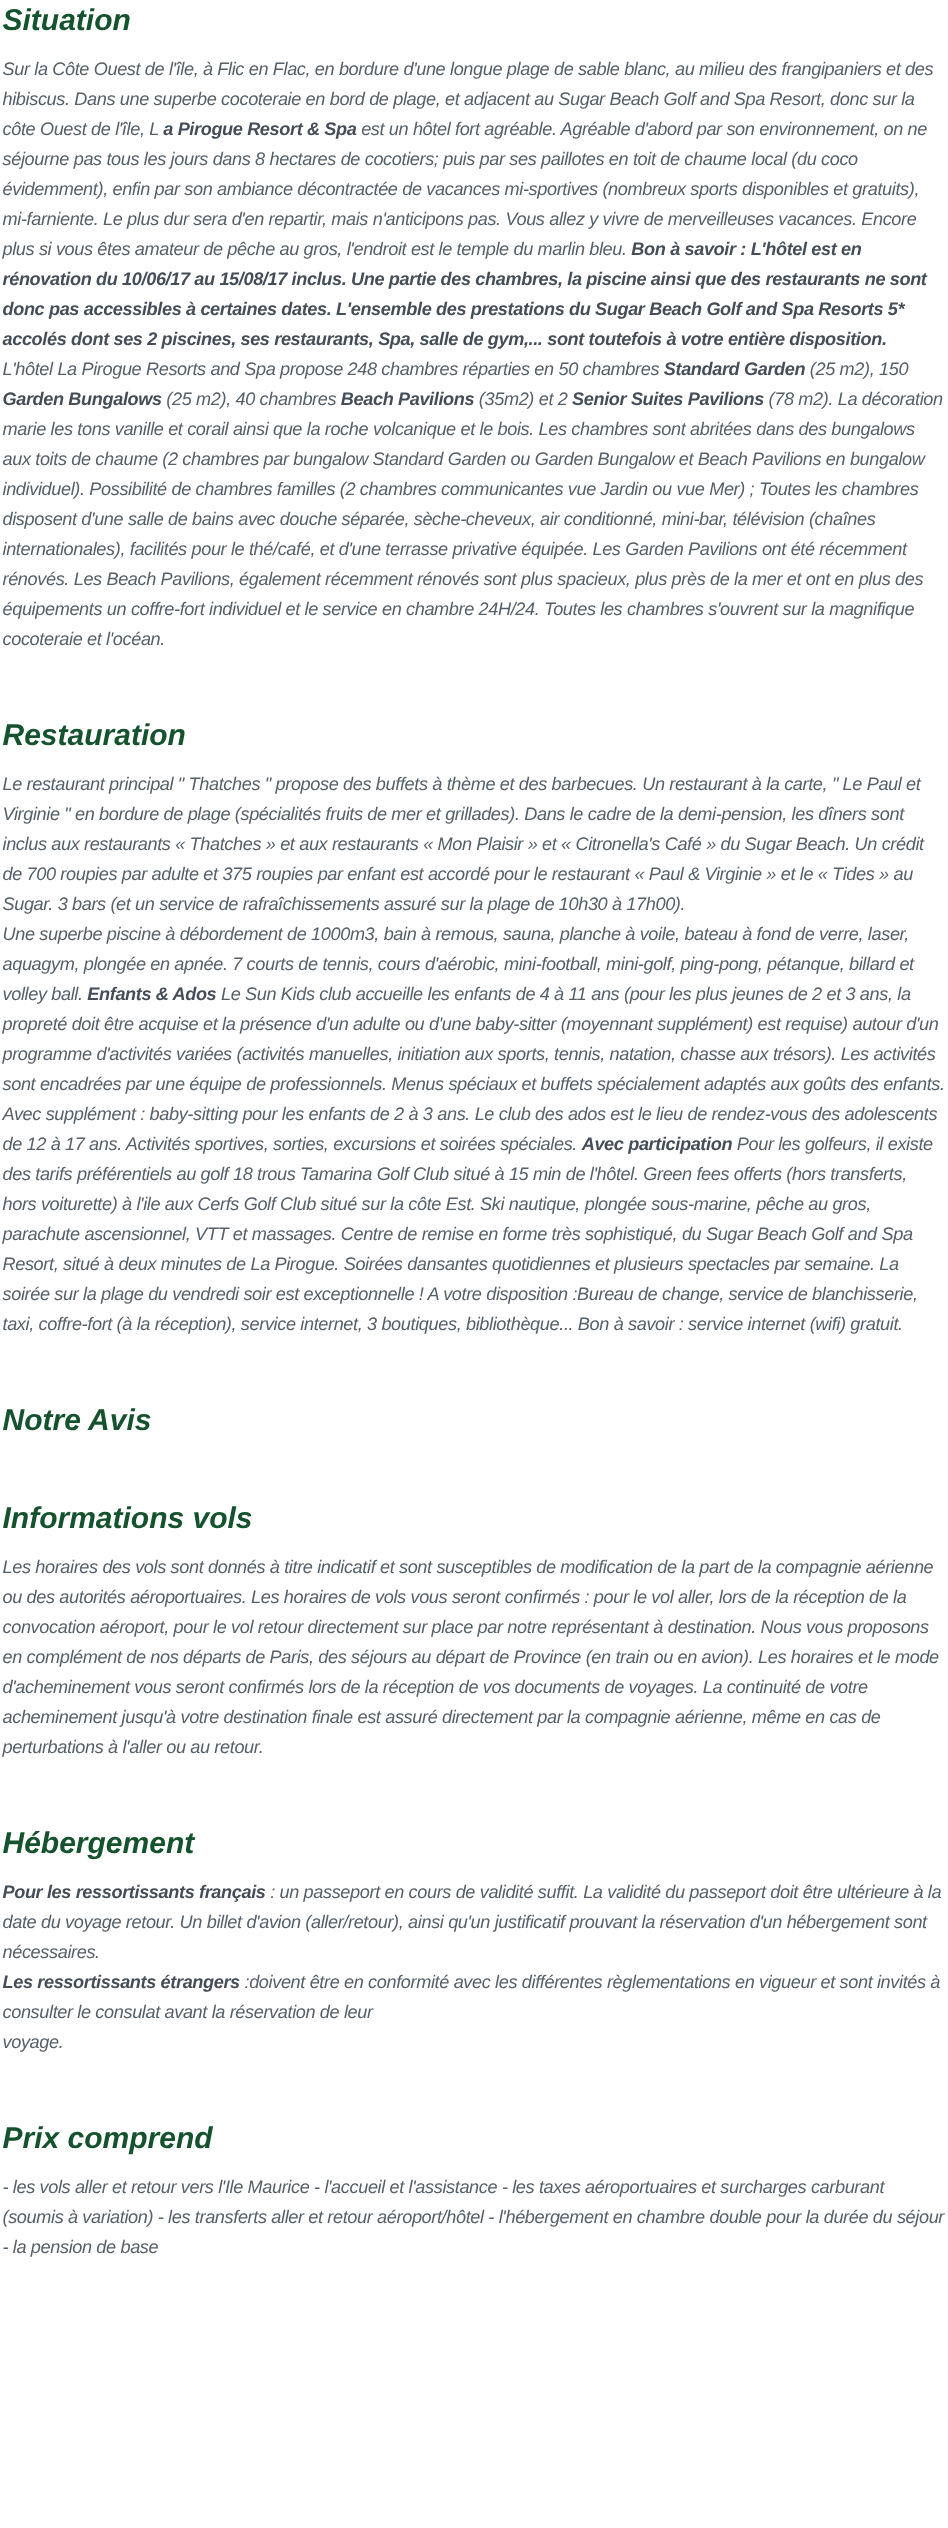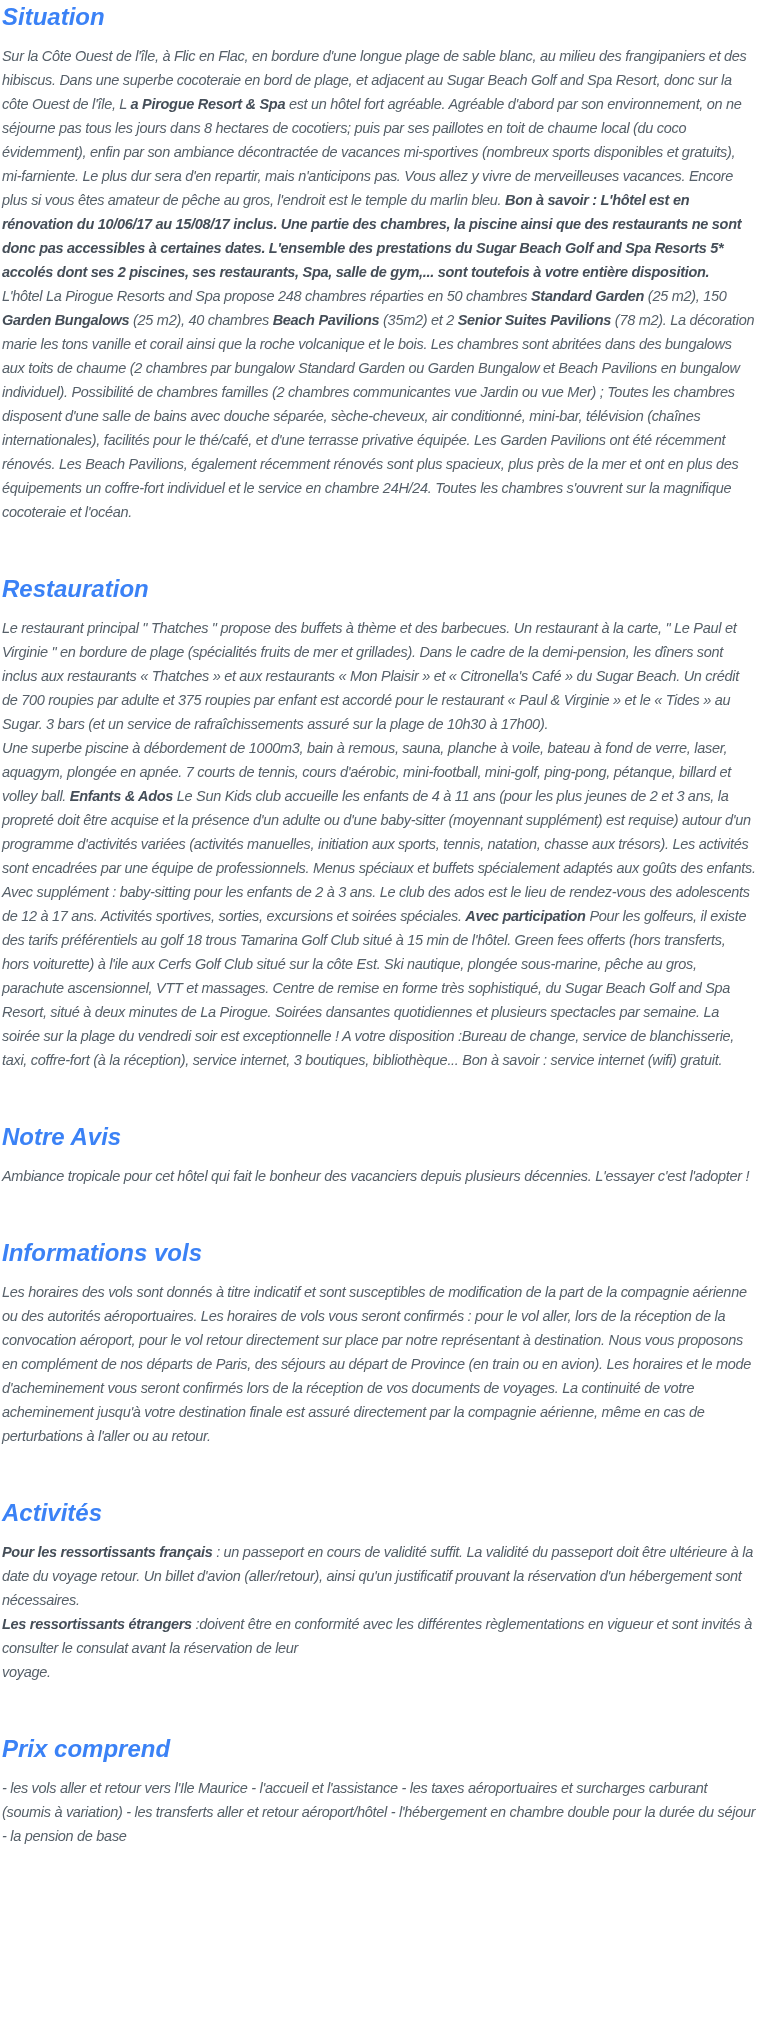--- a/index.html
+++ b/index.html
@@ -15,21 +15,21 @@
     font-style: italic;
   }
   main { display: block; }
   section { display: block; }
   h2.section-heading {
     font-family: "Liberation Sans", sans-serif;
     font-style: italic;
     font-weight: 700;
     font-size: 24px;
     line-height: 26px;
-    color: #3b82f6;
+    color: #14532d;
     margin: 52px 0 14px 0;
   }
   section:first-child h2.section-heading { margin-top: 2px; }
   p.body-paragraph {
     font-size: 14.5px;
     line-height: 24px;
     letter-spacing: -0.3px;
     color: #566069;
     margin: 0 0 0 0;
     text-align: left;
@@ -50,27 +50,26 @@
     </section>
     <section>
       <h2 class="section-heading">Restauration</h2>
       <p class="body-paragraph"><span>Le restaurant principal " Thatches " propose des buffets à thème et des barbecues. Un restaurant à la carte, " Le Paul et Virginie " en bordure de plage (spécialités fruits de mer et grillades). Dans le cadre de la demi-pension, les dîners sont inclus aux restaurants « Thatches » et aux restaurants « Mon Plaisir » et « Citronella's Café » du Sugar Beach. Un crédit de 700 roupies par adulte et 375 roupies par enfant est accordé pour le restaurant « Paul &amp; Virginie » et le « Tides » au Sugar. 3 bars (et un service de rafraîchissements assuré sur la plage de 10h30 à 17h00).</span></p>
     </section>
     <section>
       <p class="body-paragraph"><span>Une superbe piscine à débordement de 1000m3, bain à remous, sauna, planche à voile, bateau à fond de verre, laser, aquagym, plongée en apnée. 7 courts de tennis, cours d'aérobic, mini-football, mini-golf, ping-pong, pétanque, billard et volley ball. </span><b>Enfants &amp; Ados</b><span> Le Sun Kids club accueille les enfants de 4 à 11 ans (pour les plus jeunes de 2 et 3 ans, la propreté doit être acquise et la présence d'un adulte ou d'une baby-sitter (moyennant supplément) est requise) autour d'un programme d'activités variées (activités manuelles, initiation aux sports, tennis, natation, chasse aux trésors). Les activités sont encadrées par une équipe de professionnels. Menus spéciaux et buffets spécialement adaptés aux goûts des enfants. Avec supplément : baby-sitting pour les enfants de 2 à 3 ans. Le club des ados est le lieu de rendez-vous des adolescents de 12 à 17 ans. Activités sportives, sorties, excursions et soirées spéciales. </span><b>Avec participation</b><span> Pour les golfeurs, il existe des tarifs préférentiels au golf 18 trous Tamarina Golf Club situé à 15 min de l'hôtel. Green fees offerts (hors transferts, hors voiturette) à l'ile aux Cerfs Golf Club situé sur la côte Est. Ski nautique, plongée sous-marine, pêche au gros, parachute ascensionnel, VTT et massages. Centre de remise en forme très sophistiqué, du Sugar Beach Golf and Spa Resort, situé à deux minutes de La Pirogue. Soirées dansantes quotidiennes et plusieurs spectacles par semaine. La soirée sur la plage du vendredi soir est exceptionnelle ! A votre disposition :Bureau de change, service de blanchisserie, taxi, coffre-fort (à la réception), service internet, 3 boutiques, bibliothèque... Bon à savoir : service internet (wifi) gratuit.</span></p>
     </section>
     <section>
       <h2 class="section-heading">Notre Avis</h2>
-      <p class="body-paragraph"><span>Ambiance tropicale pour cet hôtel qui fait le bonheur des vacanciers depuis plusieurs décennies. L'essayer c'est l'adopter !</span></p>
     </section>
     <section>
       <h2 class="section-heading">Informations vols</h2>
       <p class="body-paragraph"><span>Les horaires des vols sont donnés à titre indicatif et sont susceptibles de modification de la part de la compagnie aérienne ou des autorités aéroportuaires. Les horaires de vols vous seront confirmés : pour le vol aller, lors de la réception de la convocation aéroport, pour le vol retour directement sur place par notre représentant à destination. Nous vous proposons en complément de nos départs de Paris, des séjours au départ de Province (en train ou en avion). Les horaires et le mode d'acheminement vous seront confirmés lors de la réception de vos documents de voyages. La continuité de votre acheminement jusqu'à votre destination finale est assuré directement par la compagnie aérienne, même en cas de perturbations à l'aller ou au retour.</span></p>
     </section>
     <section>
-      <h2 class="section-heading">Activités</h2>
+      <h2 class="section-heading">Hébergement</h2>
       <p class="body-paragraph"><b>Pour les ressortissants français</b><span> : un passeport en cours de validité suffit. La validité du passeport doit être ultérieure à la date du voyage retour. Un billet d'avion (aller/retour), ainsi qu'un justificatif prouvant la réservation d'un hébergement sont nécessaires.</span><br><b>Les ressortissants étrangers</b><span> :doivent être en conformité avec les différentes règlementations en vigueur et sont invités à consulter le consulat avant la réservation de leur</span><br><span>voyage.</span></p>
     </section>
     <section>
       <h2 class="section-heading">Prix comprend</h2>
       <p class="body-paragraph"><span>- les vols aller et retour vers l'Ile Maurice - l'accueil et l'assistance - les taxes aéroportuaires et surcharges carburant (soumis à variation) - les transferts aller et retour aéroport/hôtel - l'hébergement en chambre double pour la durée du séjour - la pension de base</span></p>
     </section>
   </main>
 
 </body></html>

